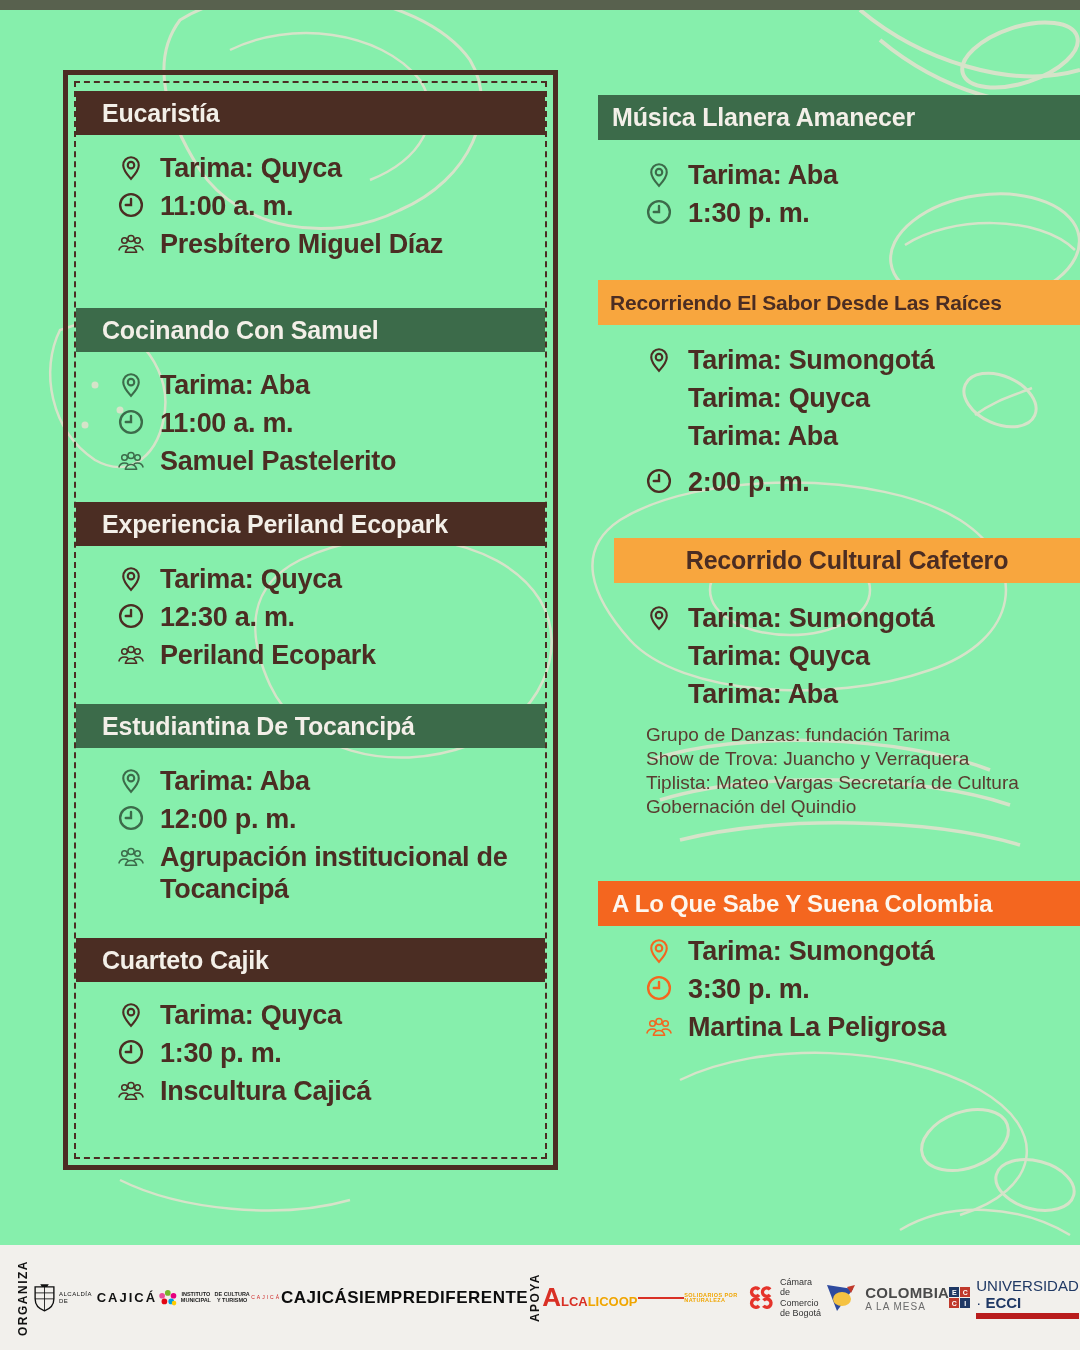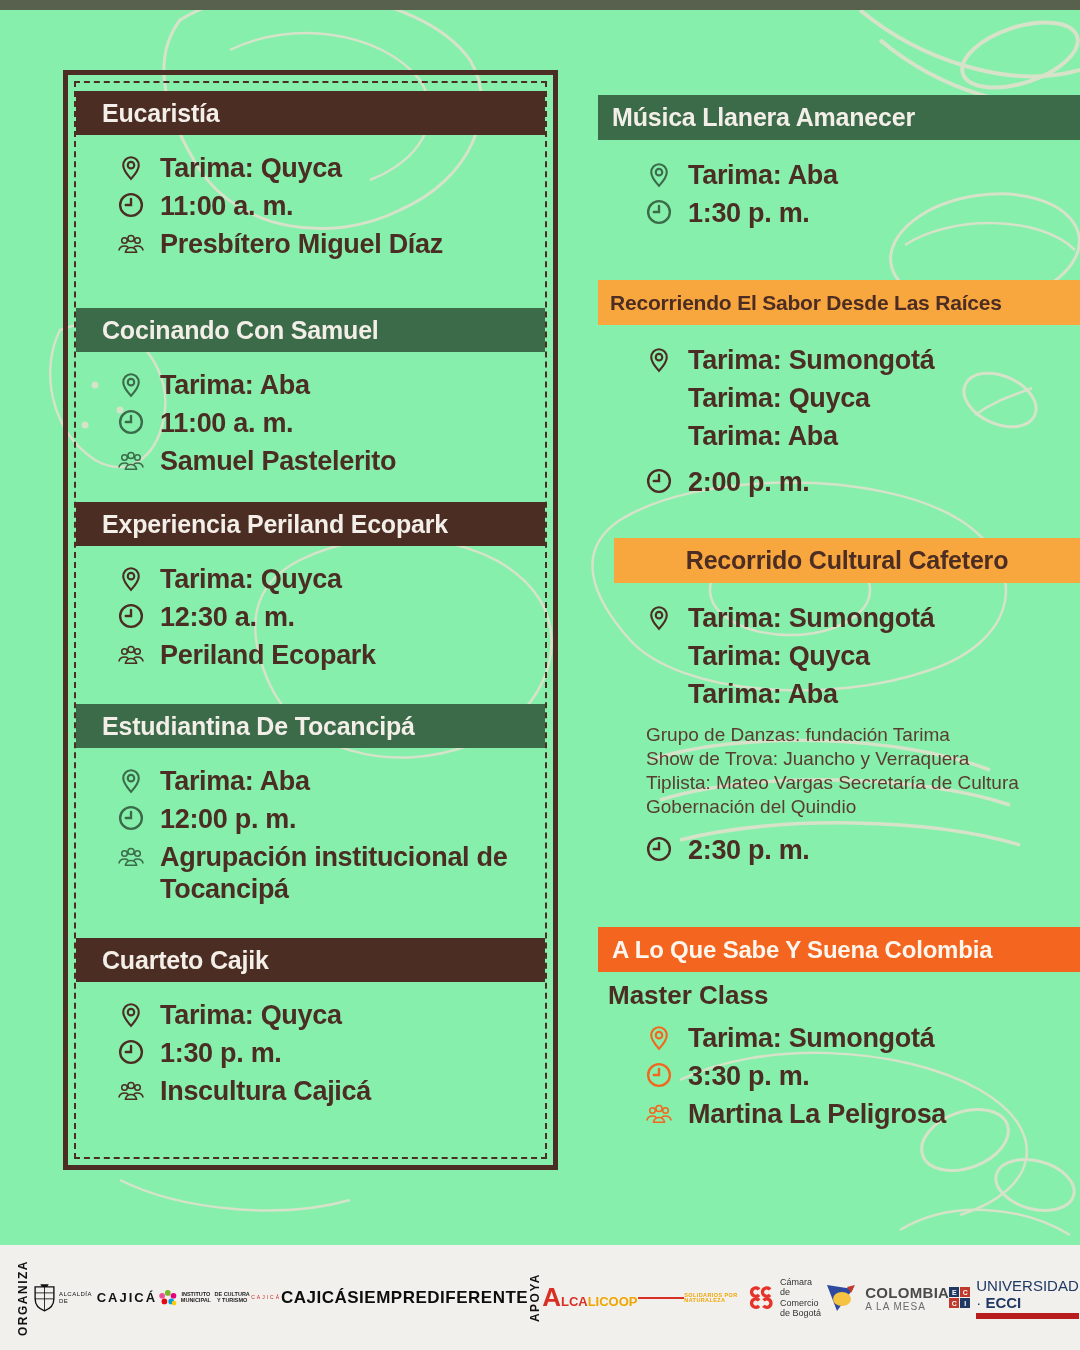--- a/index.html
+++ b/index.html
@@ -388,35 +388,25 @@
         <div class="row no-icon">
           <span class="row-icon"></span>
           <span class="row-text">Tarima: Aba</span>
         </div>
         <div class="details-block">
           <div class="detail">Grupo de Danzas: fundación Tarima</div>
           <div class="detail">Show de Trova: Juancho y Verraquera</div>
           <div class="detail">Tiplista: Mateo Vargas Secretaría de Cultura</div>
           <div class="detail">Gobernación del Quindio</div>
         </div>
-        <div class="row time-row">
-          <span class="row-icon">
-              <svg viewBox="0 0 24 24">
-                <circle cx="12" cy="12" r="8.7" stroke="currentColor" stroke-width="1.9" fill="none"></circle>
-                <path d="M12 7.2V12H7.8" stroke="currentColor" stroke-width="1.9" fill="none" stroke-linecap="round"></path>
-              </svg>
-            </span>
-          <span class="row-text">2:30 p. m.</span>
-        </div>
       </div>
     </section>
 
     <section class="card t-orange sec-d">
       <div class="sec-header card-header">A Lo Que Sabe Y Suena Colombia</div>
-      <div class="subtitle">Master Class</div>
       <div class="sec-body" style="padding-top:6px">
         <div class="row">
           <span class="row-icon">
               <svg viewBox="0 0 24 24">
                 <path d="M12 21.5C8.2 17.2 5.8 13.9 5.8 10.7 5.8 7 8.6 4.2 12 4.2s6.2 2.8 6.2 6.5c0 3.2-2.4 6.5-6.2 10.8z" stroke="currentColor" stroke-width="1.7" fill="none"></path>
                 <circle cx="12" cy="10.5" r="2.6" stroke="currentColor" stroke-width="1.7" fill="none"></circle>
               </svg>
             </span>
           <span class="row-text">Tarima: Sumongotá</span>
         </div>

